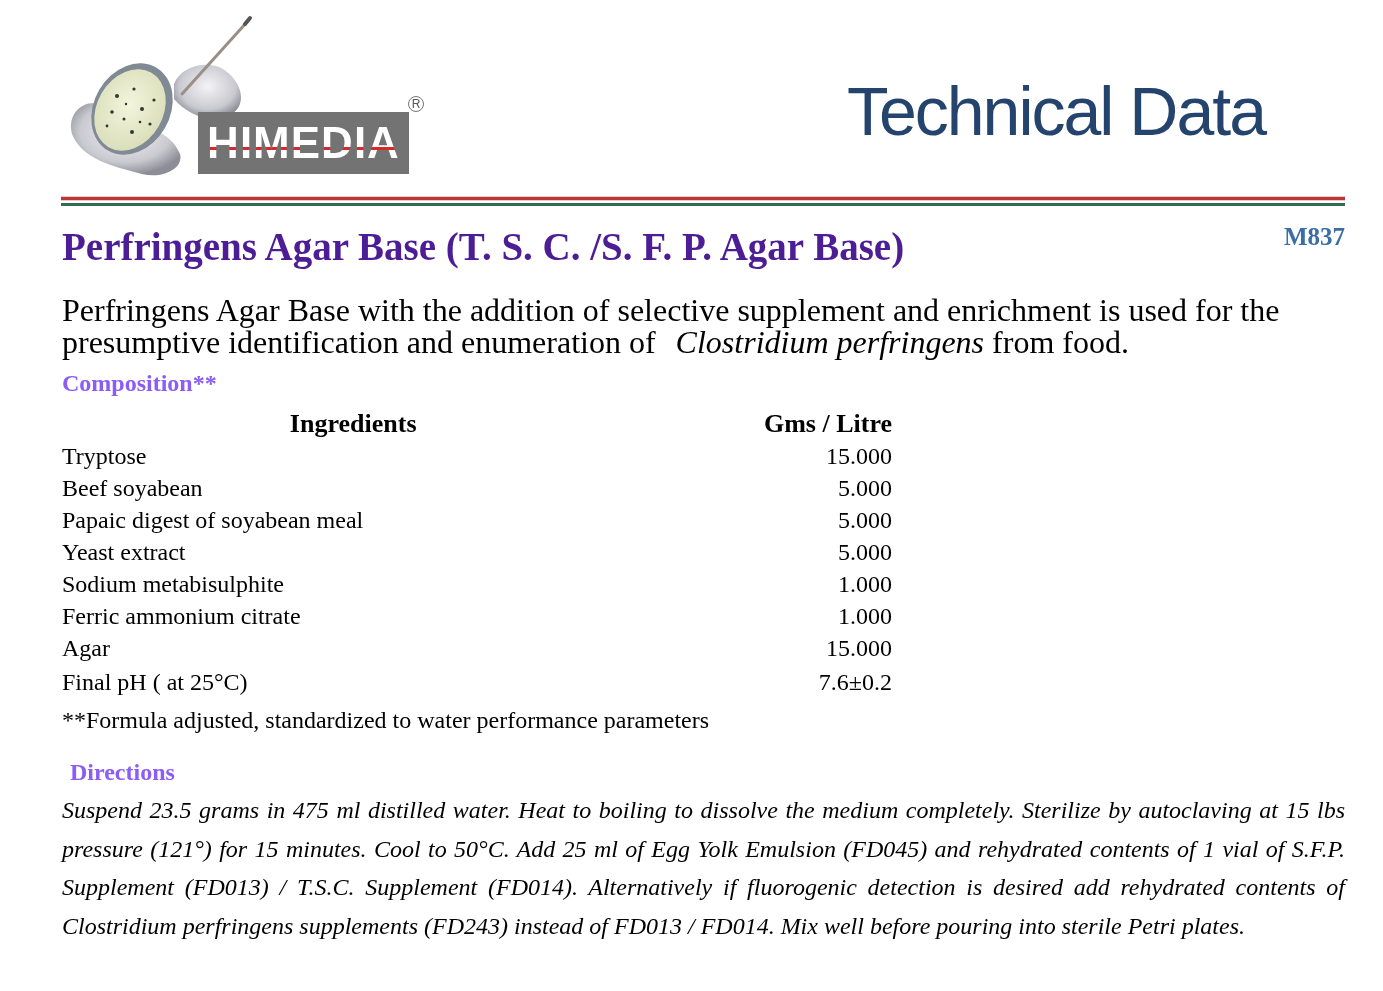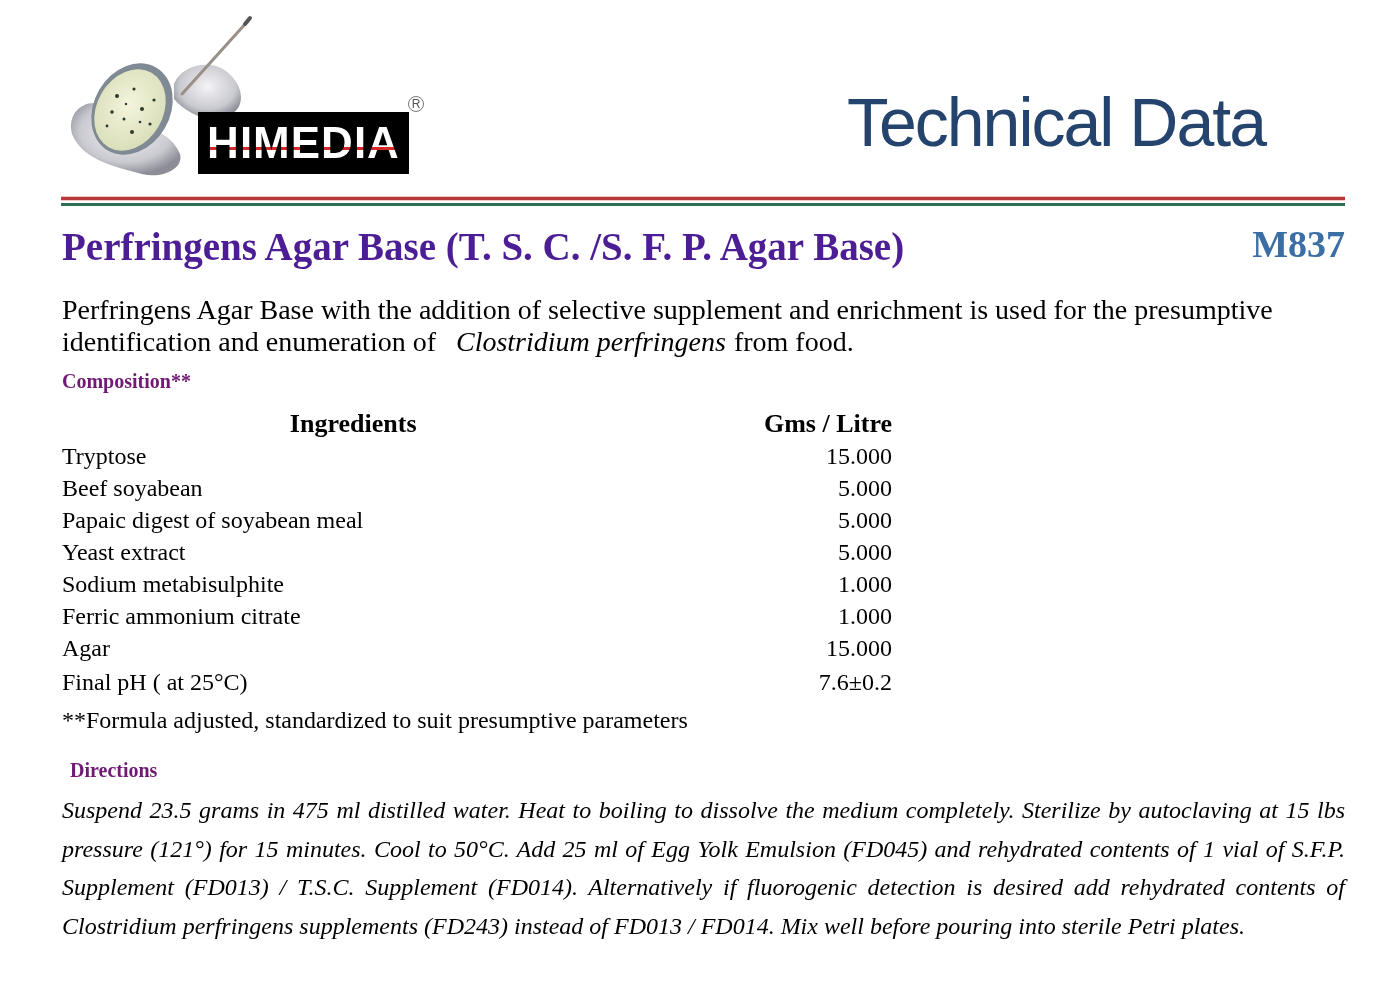--- a/index.html
+++ b/index.html
@@ -28,21 +28,21 @@
       top: 0;
       width: 240px;
       height: 176px;
     }
     .brand-box {
       position: absolute;
       left: 136px;
       top: 98px;
       width: 211px;
       height: 62px;
-      background: #000000;
+      background: #737373;
       display: flex;
       align-items: center;
       justify-content: center;
       box-sizing: border-box;
     }
     .brand-text {
       font-family: "Liberation Sans", "DejaVu Sans", sans-serif;
       font-weight: bold;
       font-size: 44px;
       color: #ffffff;
@@ -63,21 +63,21 @@
       width: 14px;
       height: 14px;
       border: 1px solid #777;
       border-radius: 50%;
       text-align: center;
       line-height: 14px;
     }
     .header-title {
       position: absolute;
       right: 118px;
-      top: 88px;
+      top: 77px;
       font-family: "Liberation Sans", "DejaVu Sans", sans-serif;
       font-size: 68px;
       color: #24446e;
       letter-spacing: -2px;
       line-height: 1;
       margin-left: 20px;
     }
     .rule {
       position: absolute;
       left: 61px;
@@ -93,41 +93,41 @@
       font-size: 39px;
       font-weight: bold;
       color: #4c1d95;
       line-height: 1.2;
       white-space: nowrap;
     }
     .product-code {
       position: absolute;
       right: 38px;
       top: 222px;
-      font-size: 38px;
+      font-size: 25px;
       font-weight: bold;
       color: #3b6ea5;
       line-height: 1.2;
     }
     .intro {
       position: absolute;
       left: 62px;
       top: 294px;
       width: 1290px;
-      font-size: 28px;
+      font-size: 32px;
       line-height: 32px;
     }
     .intro i { font-style: italic; margin: 0 8px 0 20px; }
 
     .section-heading {
       position: absolute;
       left: 62px;
-      font-size: 20px;
-      font-weight: bold;
-      color: #701a75;
+      font-size: 24px;
+      font-weight: bold;
+      color: #8b5cf6;
       line-height: 1.2;
     }
     .composition-heading { top: 369px; }
     .directions-heading { top: 750px; }
 
     .comp-table {
       position: absolute;
       left: 62px;
       top: 408px;
       width: 830px;
@@ -260,16 +260,16 @@
       <td>Agar</td>
       <td class="qty">15.000</td>
     </tr>
     <tr class="ph-row">
       <td>Final pH ( at 25°C)</td>
       <td class="qty">7.6±0.2</td>
     </tr>
   </tbody>
 </table>
 
-<div class="footnote">**Formula adjusted, standardized to suit presumptive parameters</div>
+<div class="footnote">**Formula adjusted, standardized to water performance parameters</div>
 
 <h2 class="section-heading directions-heading" style="margin:8px">Directions</h2>
 <p class="directions-body" style="margin:0">Suspend 23.5 grams in 475 ml distilled water. Heat to boiling to dissolve the medium completely. Sterilize by autoclaving at 15 lbs pressure (121°) for 15 minutes. Cool to 50°C. Add 25 ml of Egg Yolk Emulsion (FD045) and rehydrated contents of 1 vial of S.F.P. Supplement (FD013) / T.S.C. Supplement (FD014). Alternatively if fluorogenic detection is desired add rehydrated contents of Clostridium perfringens supplements (FD243) instead of FD013 / FD014. Mix well before pouring into sterile Petri plates.</p>
 
 </body></html>

